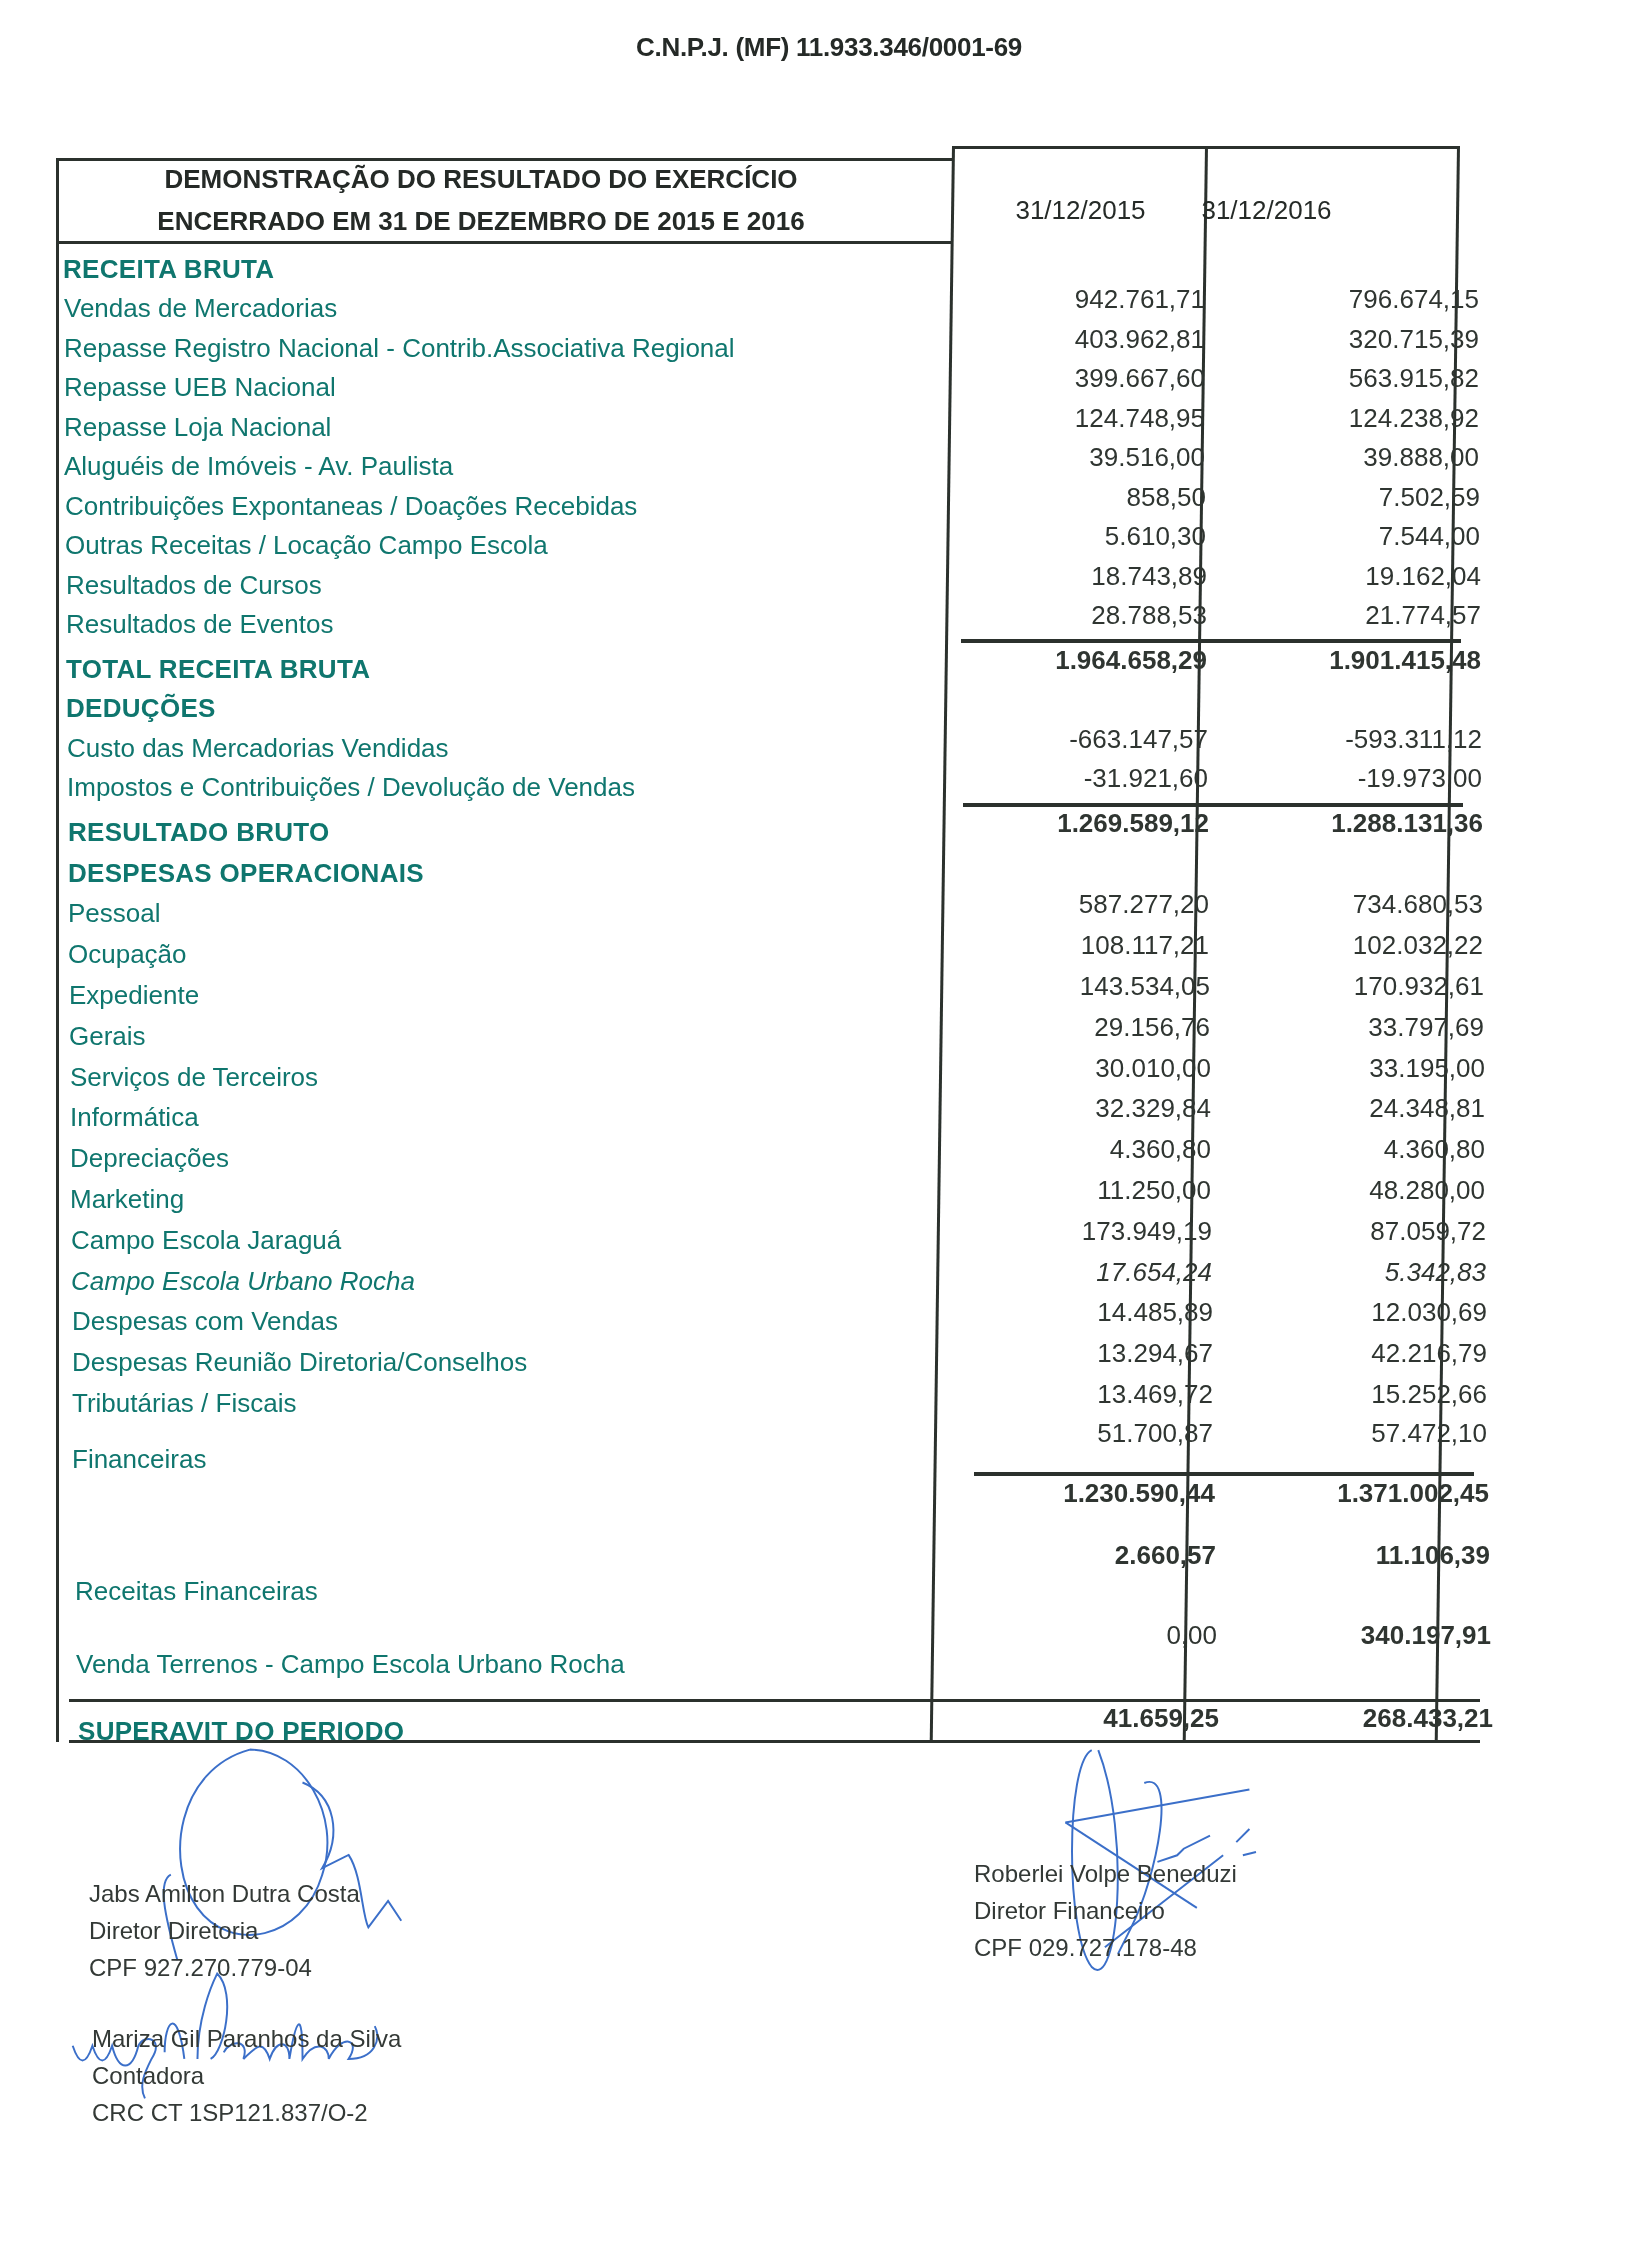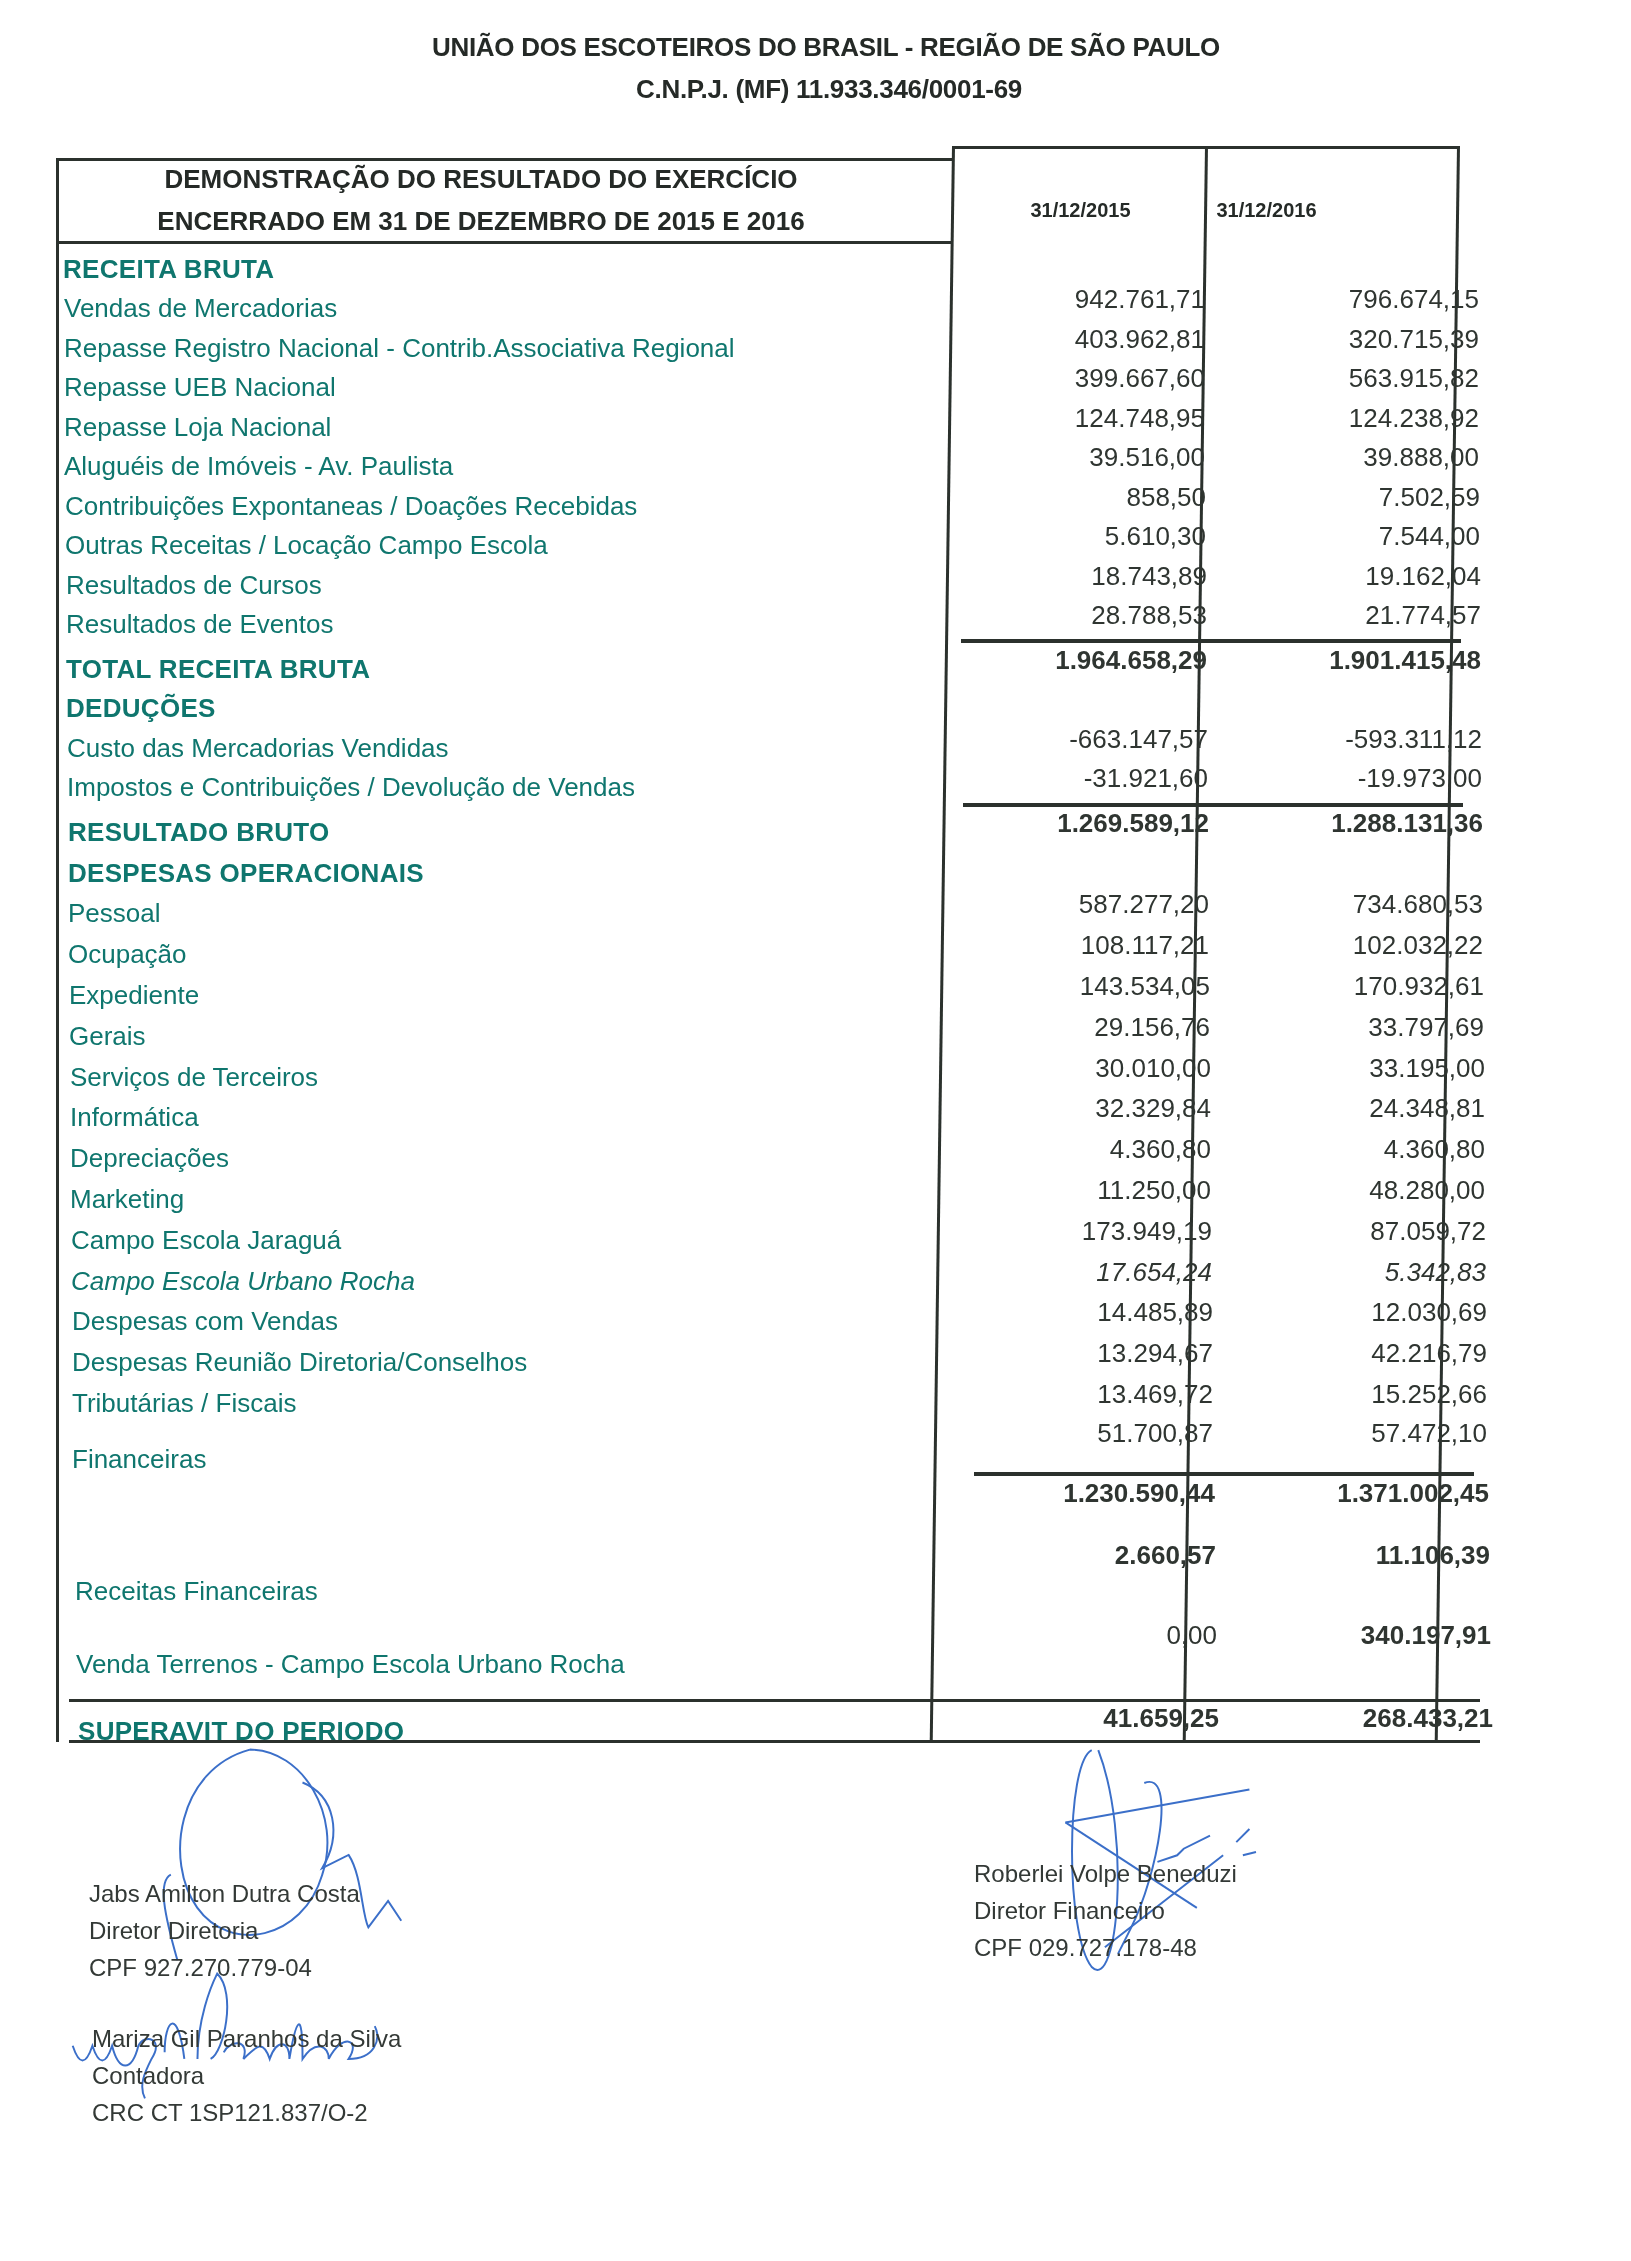--- a/index.html
+++ b/index.html
@@ -17,21 +17,21 @@
   .page-header .line.l2 { padding-left: 26px; }
   .frame-line { position: absolute; background: #2b312d; }
 
   .hdr-title {
     position: absolute; left: 56px; top: 158px; width: 850px; height: 84px;
     text-align: center; font-weight: bold; font-size: 26px; color: #252a27;
   }
   .hdr-title div { height: 42px; line-height: 42px; }
   .hdr-col {
     position: absolute; top: 184px; height: 53px; line-height: 53px;
-    text-align: center; font-weight: bold; font-size: 20px; color: #252a27;
+    text-align: center; font-weight: normal; font-size: 26px; color: #252a27;
   }
 
   .row {
     position: absolute; left: 63px; width: 1415px; height: 41px;
   }
   .row .label {
     position: absolute; left: 0; top: 9.2px; font-size: 26px; white-space: nowrap; color: #0f766e;
   }
   .row.section .label, .row.total .label { font-weight: bold; letter-spacing: 0.3px; }
   .row .v15, .row .v16 {
@@ -42,21 +42,20 @@
   .row.total .v15, .row.total .v16 { font-weight: bold; }
 
   .signatures .sig-block { position: absolute; font-size: 24px; color: #333936; }
   .sig-block div { height: 37px; line-height: 37px; white-space: nowrap; }
   svg.sig { position: absolute; overflow: visible; }
 </style>
 </head>
 <body>
 
 <div class="page-header">
-  <div class="line l1">UNIÃO DOS ESCOTEIROS DO BRASIL - REGIÃO DE SÃO PAULO</div>
   <div class="line l2">C.N.P.J. (MF) 11.933.346/0001-69</div>
 </div>
 
 <div>
 
   <div class="frame-line" style="left:56px;top:158px;width:896px;height:3.3px;"></div>
   <div class="frame-line" style="left:952px;top:146px;width:505px;height:3.3px;"></div>
   <div class="frame-line" style="left:56px;top:158px;width:2.6px;height:1584px;"></div>
   <div class="frame-line" style="left:1457px;top:146px;width:2.6px;height:1596px;transform:skewX(-0.8deg);transform-origin:top;"></div>
   <div class="frame-line" style="left:69px;top:1740px;width:1411px;height:3.3px;"></div>

